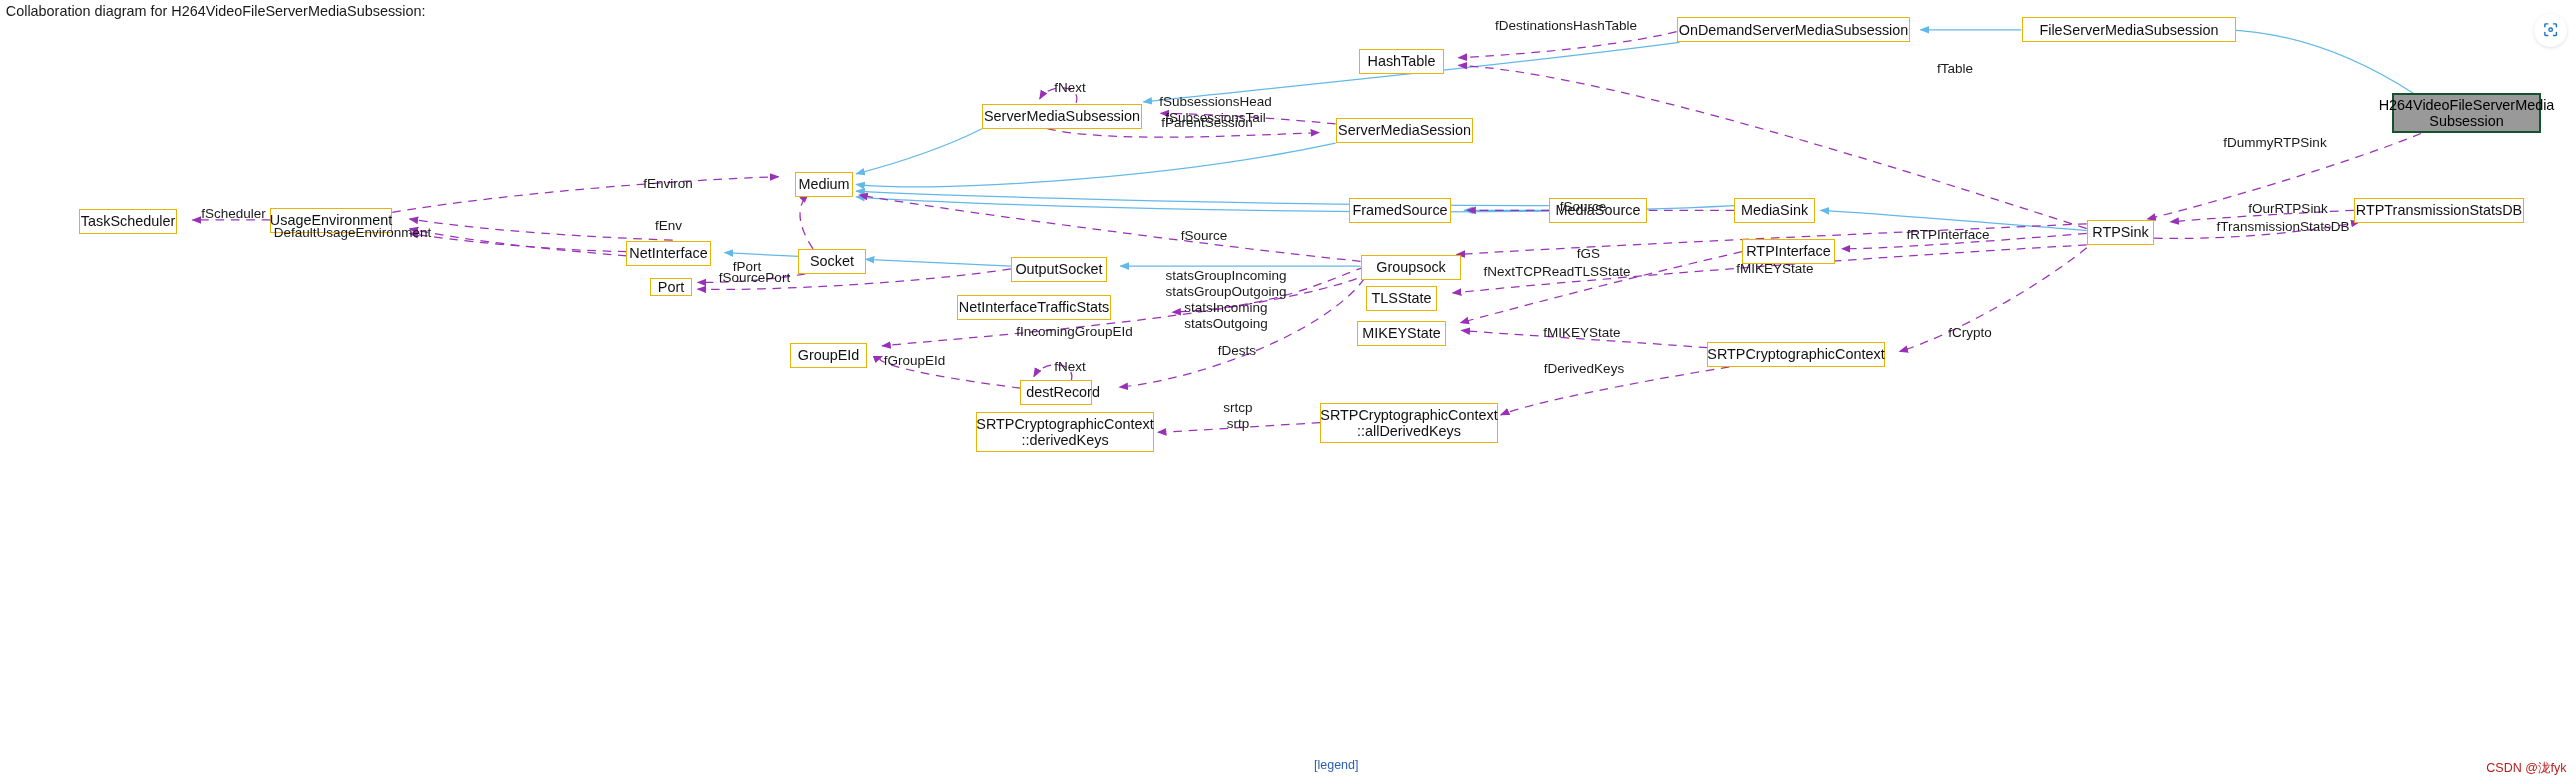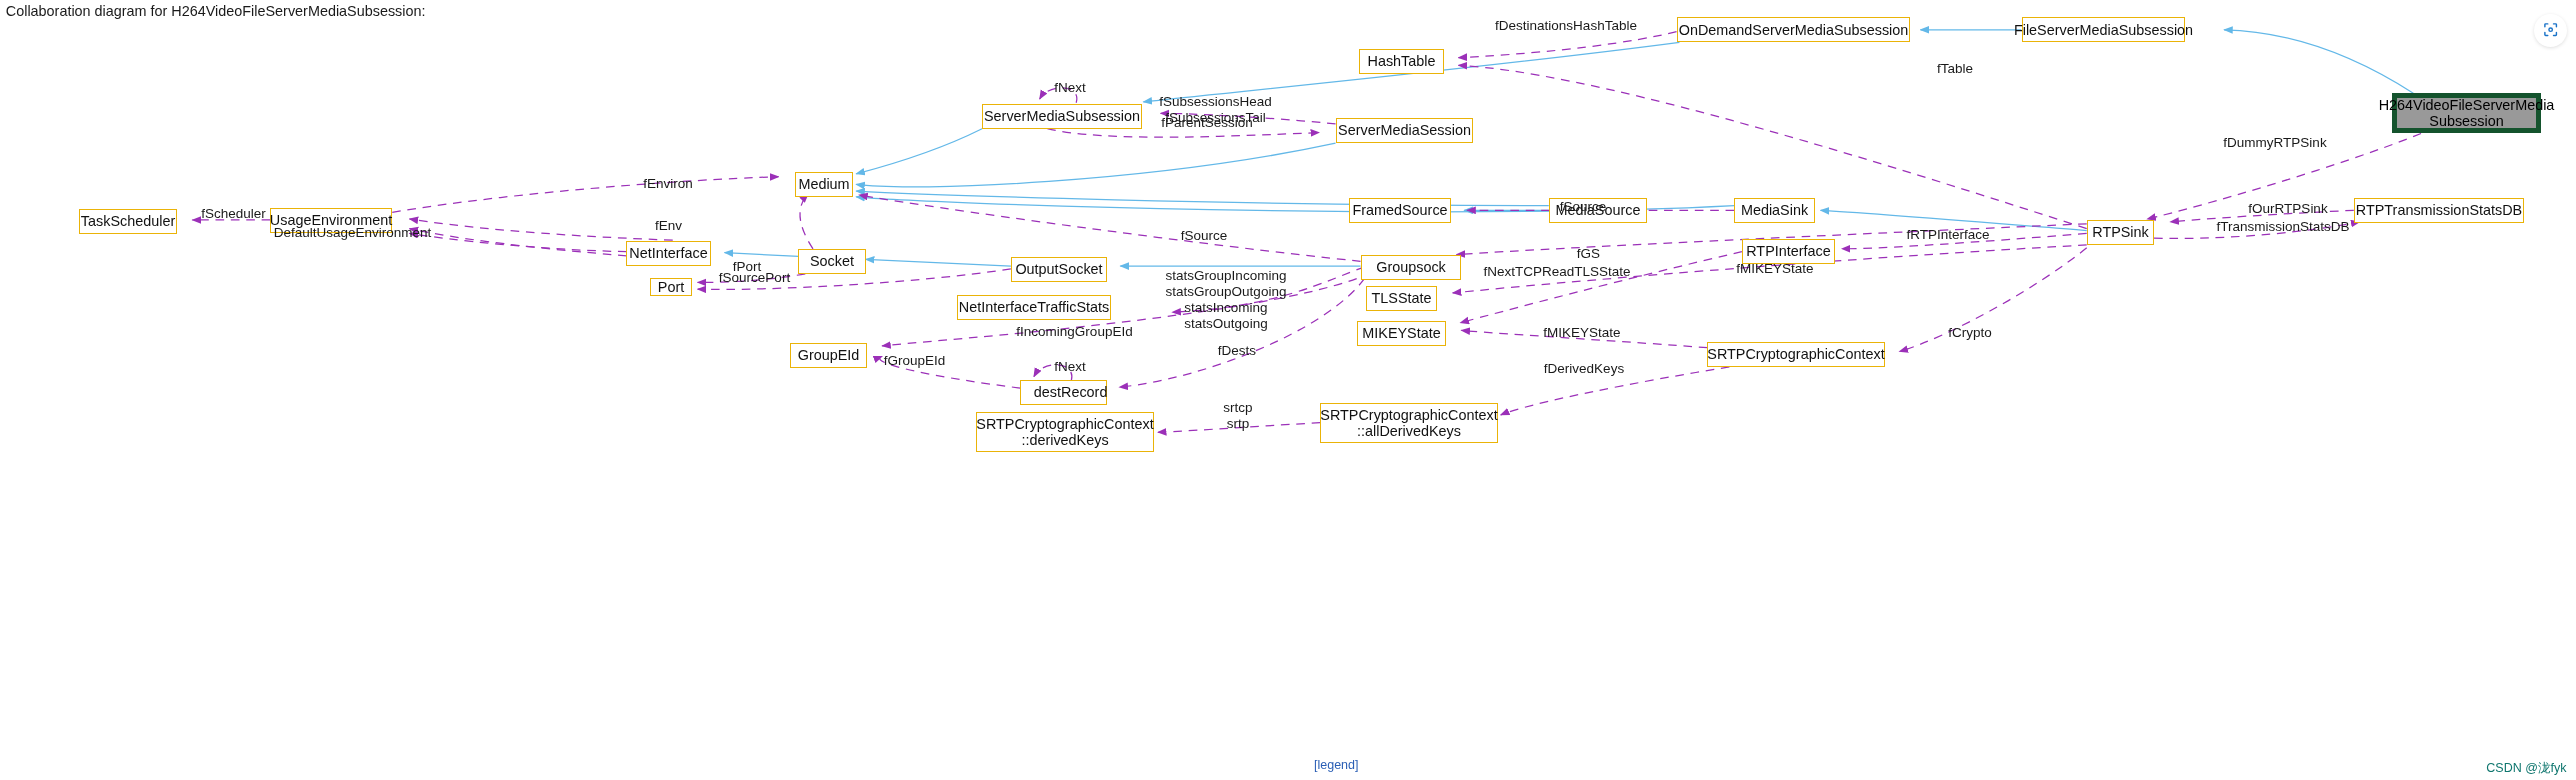--- a/index.html
+++ b/index.html
@@ -33,21 +33,21 @@
     line-height:1.12;
     display:flex;
     align-items:center;
     justify-content:center;
     text-align:center;
     white-space:pre-line;
     padding:1px 5.8px;
   }
   .node.highlight {
     background:#999999;
-    border:5px solid #14532d;
+    border:2px solid #14532d;
     color:#000000;
   }
   .edge-label {
     position:absolute;
     font-size:13.5px;
     color:#1a1a1a;
     white-space:pre-line;
     text-align:center;
     line-height:1.18;
   }
@@ -55,21 +55,21 @@
     position:absolute;
     left:1314px; top:758px;
     font-size:12.5px;
     color:#2b5fb5;
     text-decoration:none;
   }
   #watermark {
     position:absolute;
     right:9.6px; bottom:2.9px;
     font-size:12.5px;
-    color:#0f766e;
+    color:#b91c1c;
     white-space:nowrap;
   }
   #scan-btn {
     position:absolute;
     right:8.6px; top:13.5px;
     width:33px; height:33px;
     border-radius:50%;
     background:#ffffff;
     box-shadow:0 1px 3.8px rgba(0,0,0,0.13);
     display:flex; align-items:center; justify-content:center;
@@ -181,21 +181,21 @@
 
       <path d="M1800,382 C1700,398 1590,420 1562,432"></path>
 
       <path d="M1374,440 C1320,443 1250,448 1205,450"></path>
     </g>
   </svg>
 
   <div id="nodes-layer">
       <div class="node" style="left: 1359px; top: 49px; width: 85px; height: 25px;">HashTable</div>
       <div class="node" style="left: 1677px; top: 17.3px; width: 233px; height: 25px;">OnDemandServerMediaSubsession</div>
-      <div class="node" style="left: 2022px; top: 17.3px; width: 163px; height: 25px;">FileServerMediaSubsession</div>
+      <div class="node" style="left: 2022px; top: 17.3px; width: 214px; height: 25px;">FileServerMediaSubsession</div>
       <div class="node highlight" style="left: 2392px; top: 93px; width: 149px; height: 40px;">H264VideoFileServerMedia
 Subsession</div>
       <div class="node" style="left: 982px; top: 104px; width: 160px; height: 25px;">ServerMediaSubsession</div>
       <div class="node" style="left: 1336px; top: 118px; width: 137px; height: 25px;">ServerMediaSession</div>
       <div class="node" style="left: 795px; top: 172px; width: 58px; height: 25px;">Medium</div>
       <div class="node" style="left: 79px; top: 209px; width: 98px; height: 25px;">TaskScheduler</div>
       <div class="node" style="left: 270px; top: 208px; width: 122px; height: 25px;">UsageEnvironment</div>
       <div class="node" style="left: 1549px; top: 198px; width: 98px; height: 25px;">MediaSource</div>
       <div class="node" style="left: 1349px; top: 198px; width: 102px; height: 25px;">FramedSource</div>
       <div class="node" style="left: 1734px; top: 198px; width: 81px; height: 25px;">MediaSink</div>
@@ -205,21 +205,21 @@
       <div class="node" style="left: 798px; top: 249px; width: 68px; height: 25px;">Socket</div>
       <div class="node" style="left: 1011px; top: 257px; width: 96px; height: 25px;">OutputSocket</div>
       <div class="node" style="left: 1361px; top: 255px; width: 100px; height: 25px;">Groupsock</div>
       <div class="node" style="left: 1742px; top: 239px; width: 93px; height: 25px;">RTPInterface</div>
       <div class="node" style="left: 650px; top: 278px; width: 42px; height: 18px;">Port</div>
       <div class="node" style="left: 1366px; top: 286px; width: 71px; height: 25px;">TLSState</div>
       <div class="node" style="left: 957px; top: 295px; width: 154px; height: 25px;">NetInterfaceTrafficStats</div>
       <div class="node" style="left: 1357px; top: 321px; width: 89px; height: 25px;">MIKEYState</div>
       <div class="node" style="left: 1707px; top: 342px; width: 178px; height: 25px;">SRTPCryptographicContext</div>
       <div class="node" style="left: 790px; top: 343px; width: 77px; height: 25px;">GroupEId</div>
-      <div class="node" style="left: 1020px; top: 380px; width: 87px; height: 25px; padding-left: 20px;">destRecord</div>
+      <div class="node" style="left: 1020px; top: 380px; width: 72px; height: 25px; padding-left: 20px;">destRecord</div>
       <div class="node" style="left: 1320px; top: 403px; width: 178px; height: 40px;">SRTPCryptographicContext
 ::allDerivedKeys</div>
       <div class="node" style="left: 976px; top: 412px; width: 178px; height: 40px;">SRTPCryptographicContext
 ::derivedKeys</div>
     </div>
   <div id="labels-layer">
       <div class="edge-label" style="left: 1489px; top: 18px; width: 154px;">fDestinationsHashTable</div>
       <div class="edge-label" style="left: 1931px; top: 61px; width: 48px;">fTable</div>
       <div class="edge-label" style="left: 1047px; top: 80px; width: 46px;">fNext</div>
       <div class="edge-label" style="left: 1158px; top: 94px; width: 115px;">fSubsessionsHead

